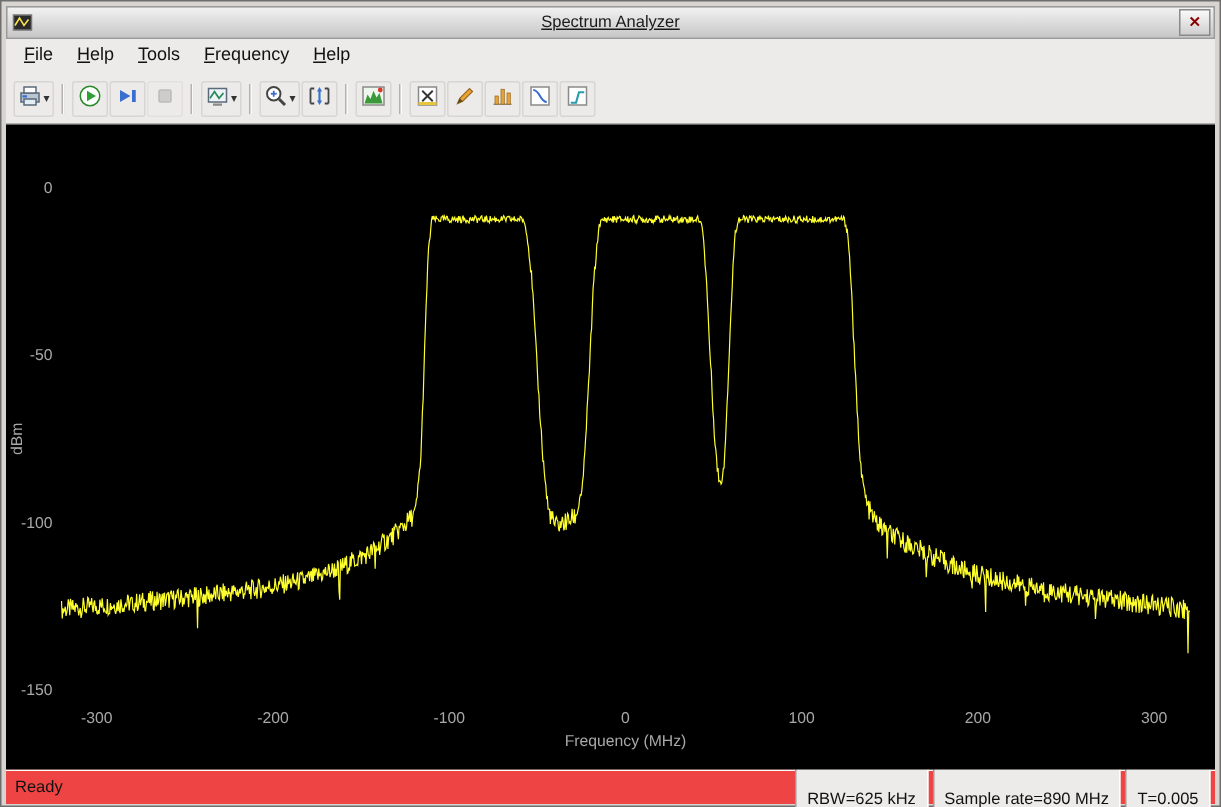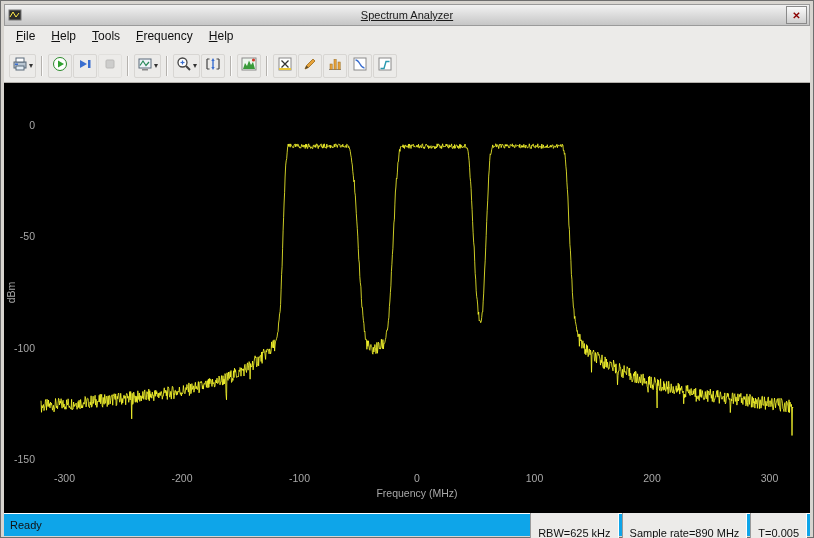--- a/index.html
+++ b/index.html
@@ -11,21 +11,21 @@
   .menubar{height:24px;flex:0 0 24px;display:flex;align-items:flex-start;padding-left:4px;background:#ecebe9;}
   .menu-item{display:inline-block;padding:3px 8px;font-size:12px;color:#111;cursor:default;}
   .menu-item::first-letter{text-decoration:underline;}
   .toolbar{height:32px;flex:0 0 32px;display:flex;align-items:center;padding:0 5px;gap:1px;background:#ecebe9;border-bottom:1px solid #b3b0ac;}
   .tbtn{height:24px;min-width:24px;box-sizing:border-box;display:flex;align-items:center;justify-content:center;background:transparent;border:1px solid #d8d6d3;border-radius:2px;padding:0 2px;cursor:default;}
   .tbtn.disabled{opacity:.5;}
   .caret{font-size:8px;color:#333;margin-left:1px;line-height:1;}
   .sep{width:1px;height:20px;background:#b5b2ae;border-right:1px solid #fbfbfb;margin:0 4px;}
   .plot-panel{height:430px;flex:0 0 430px;background:#000;position:relative;overflow:hidden;}
   .plot-panel svg{display:block;}
-  .statusbar{height:22px;flex:0 0 22px;display:flex;align-items:center;background:#0ea5e9;border-top:1px solid #ffffff;font-size:11px;color:#111;padding:0 3px;gap:3px;}
+  .statusbar{height:22px;flex:0 0 22px;display:flex;align-items:center;background:#ef4444;border-top:1px solid #ffffff;font-size:11px;color:#111;padding:0 3px;gap:3px;}
   .status-left{flex:1;padding-left:3px;}
   .status-seg{box-sizing:border-box;border:1px solid;border-color:#9a9a9a #ffffff #ffffff #9a9a9a;padding:16px 7px;height:24px;line-height:17px;white-space:nowrap;background:#ecebe9;}
 </style>
 </head>
 <body>
 
 <div class="window">
 
   <div class="titlebar">
     <span class="titlebar-icon">

